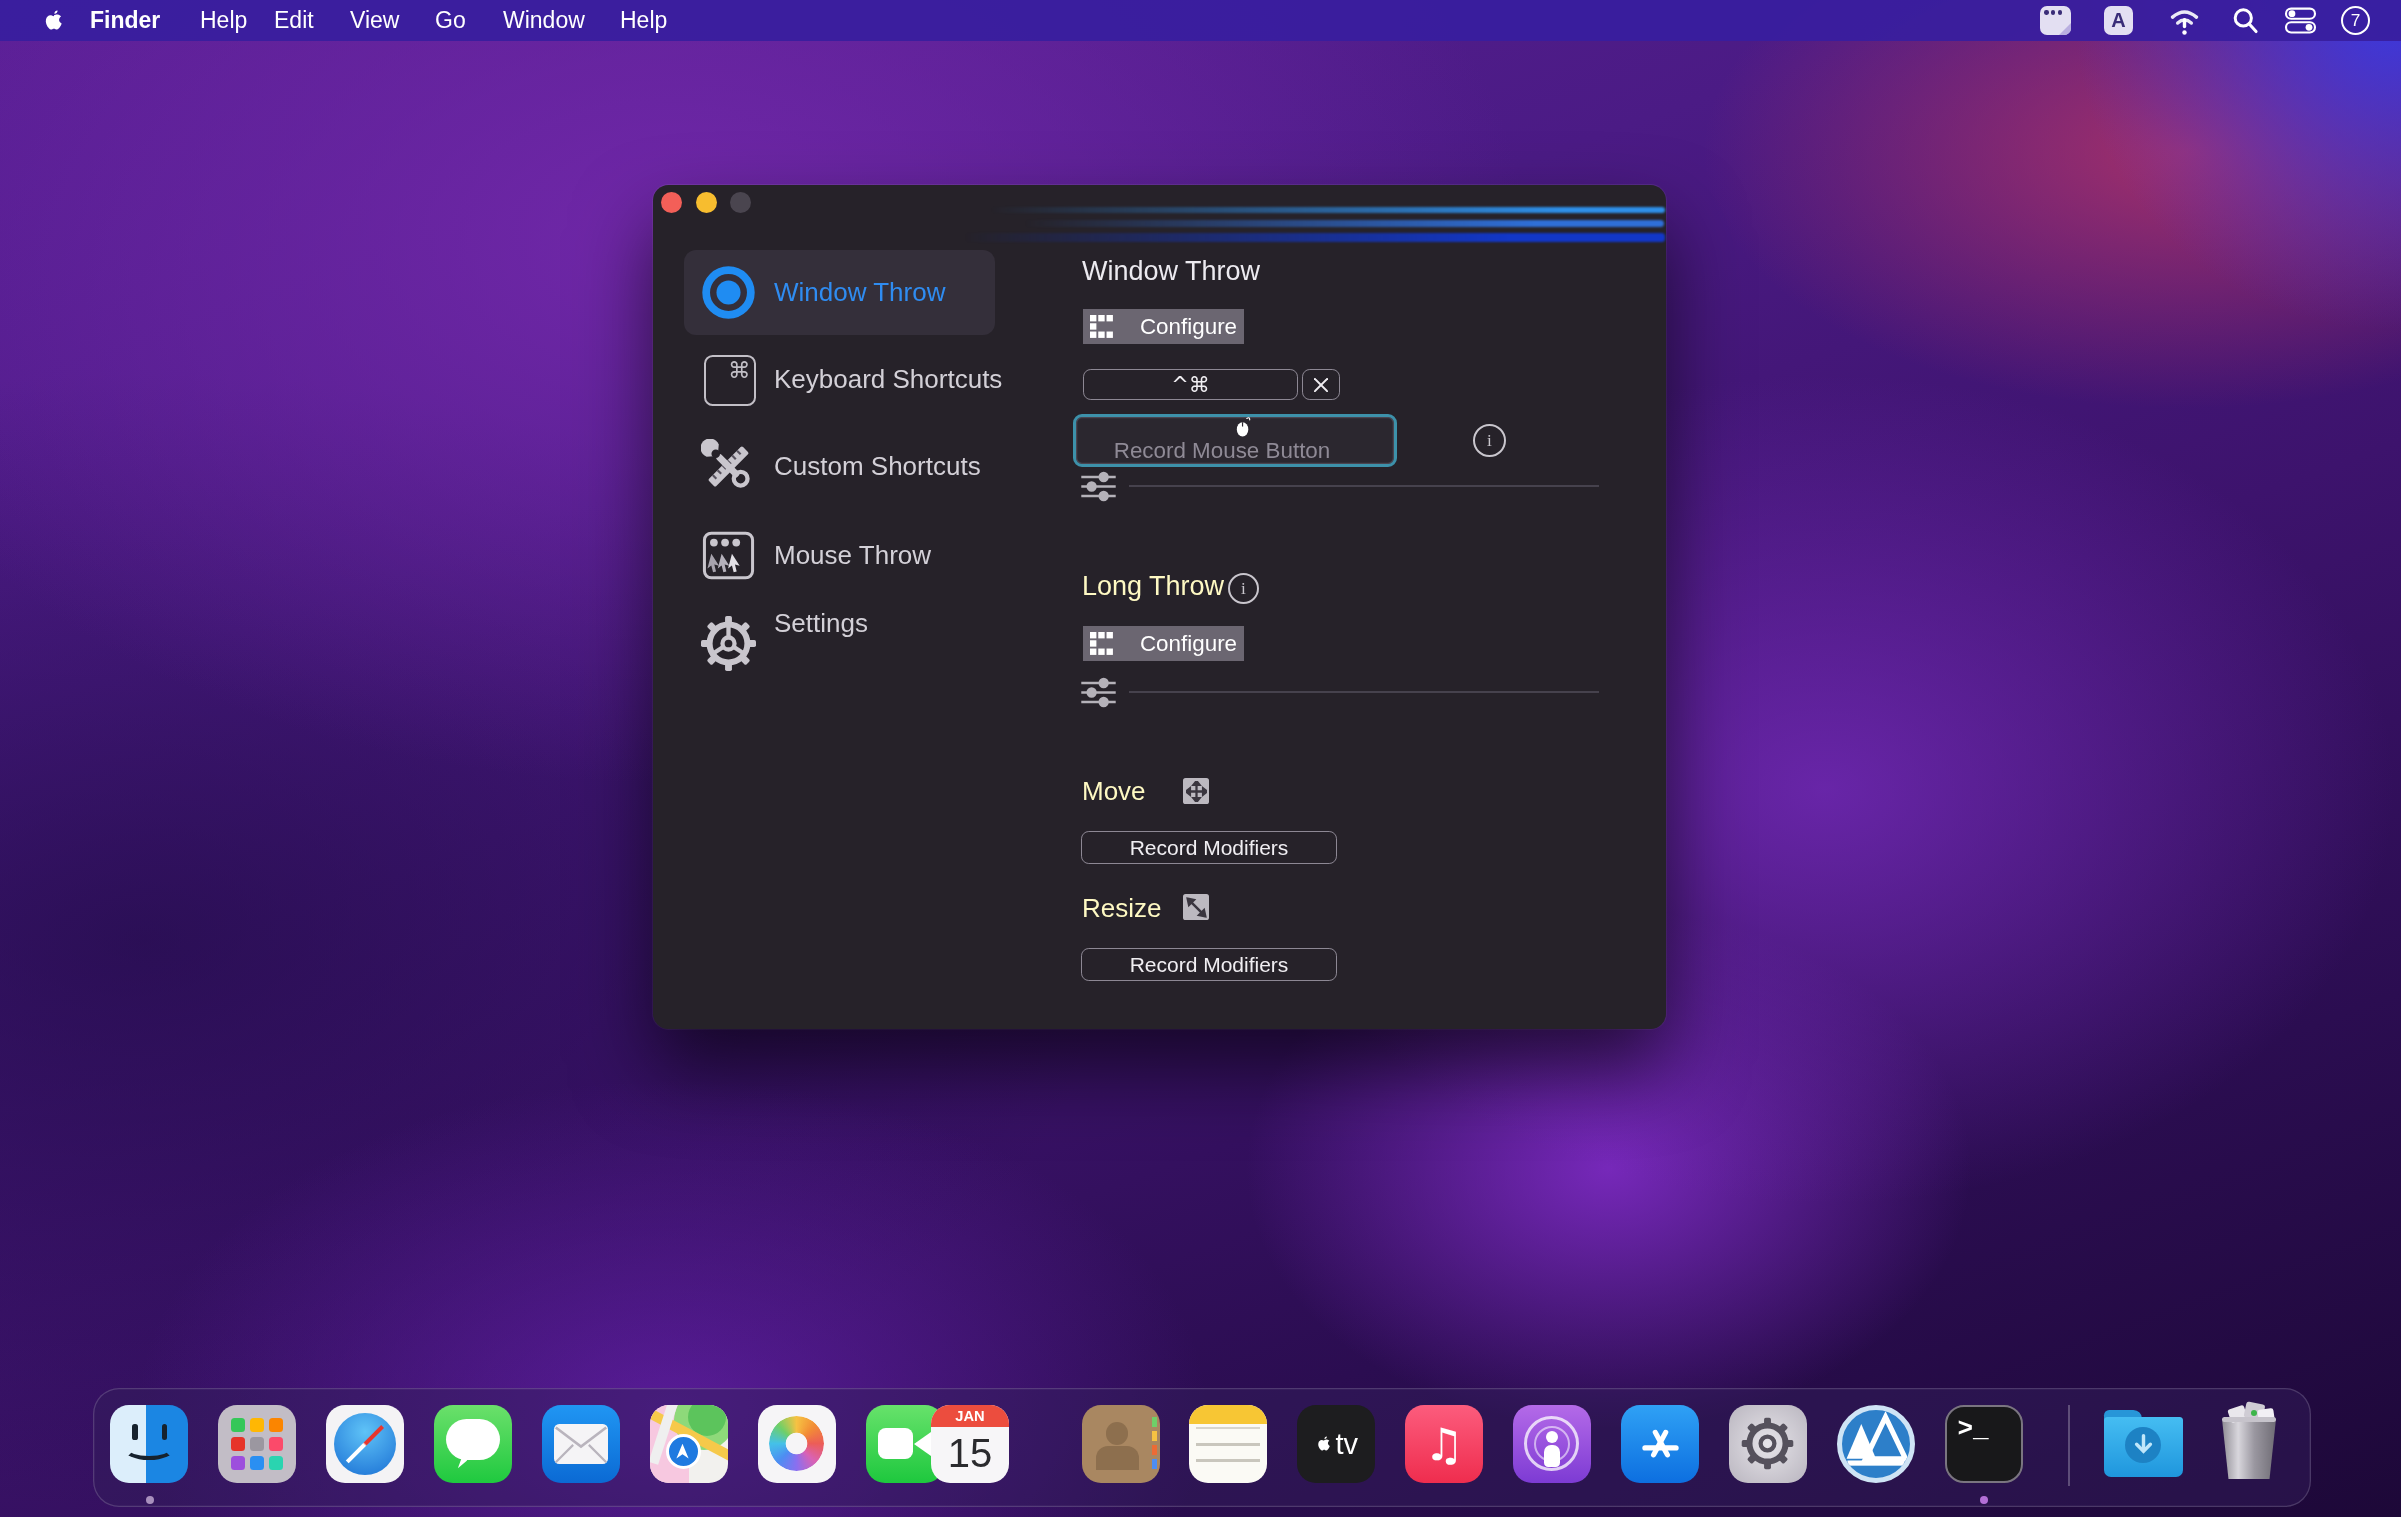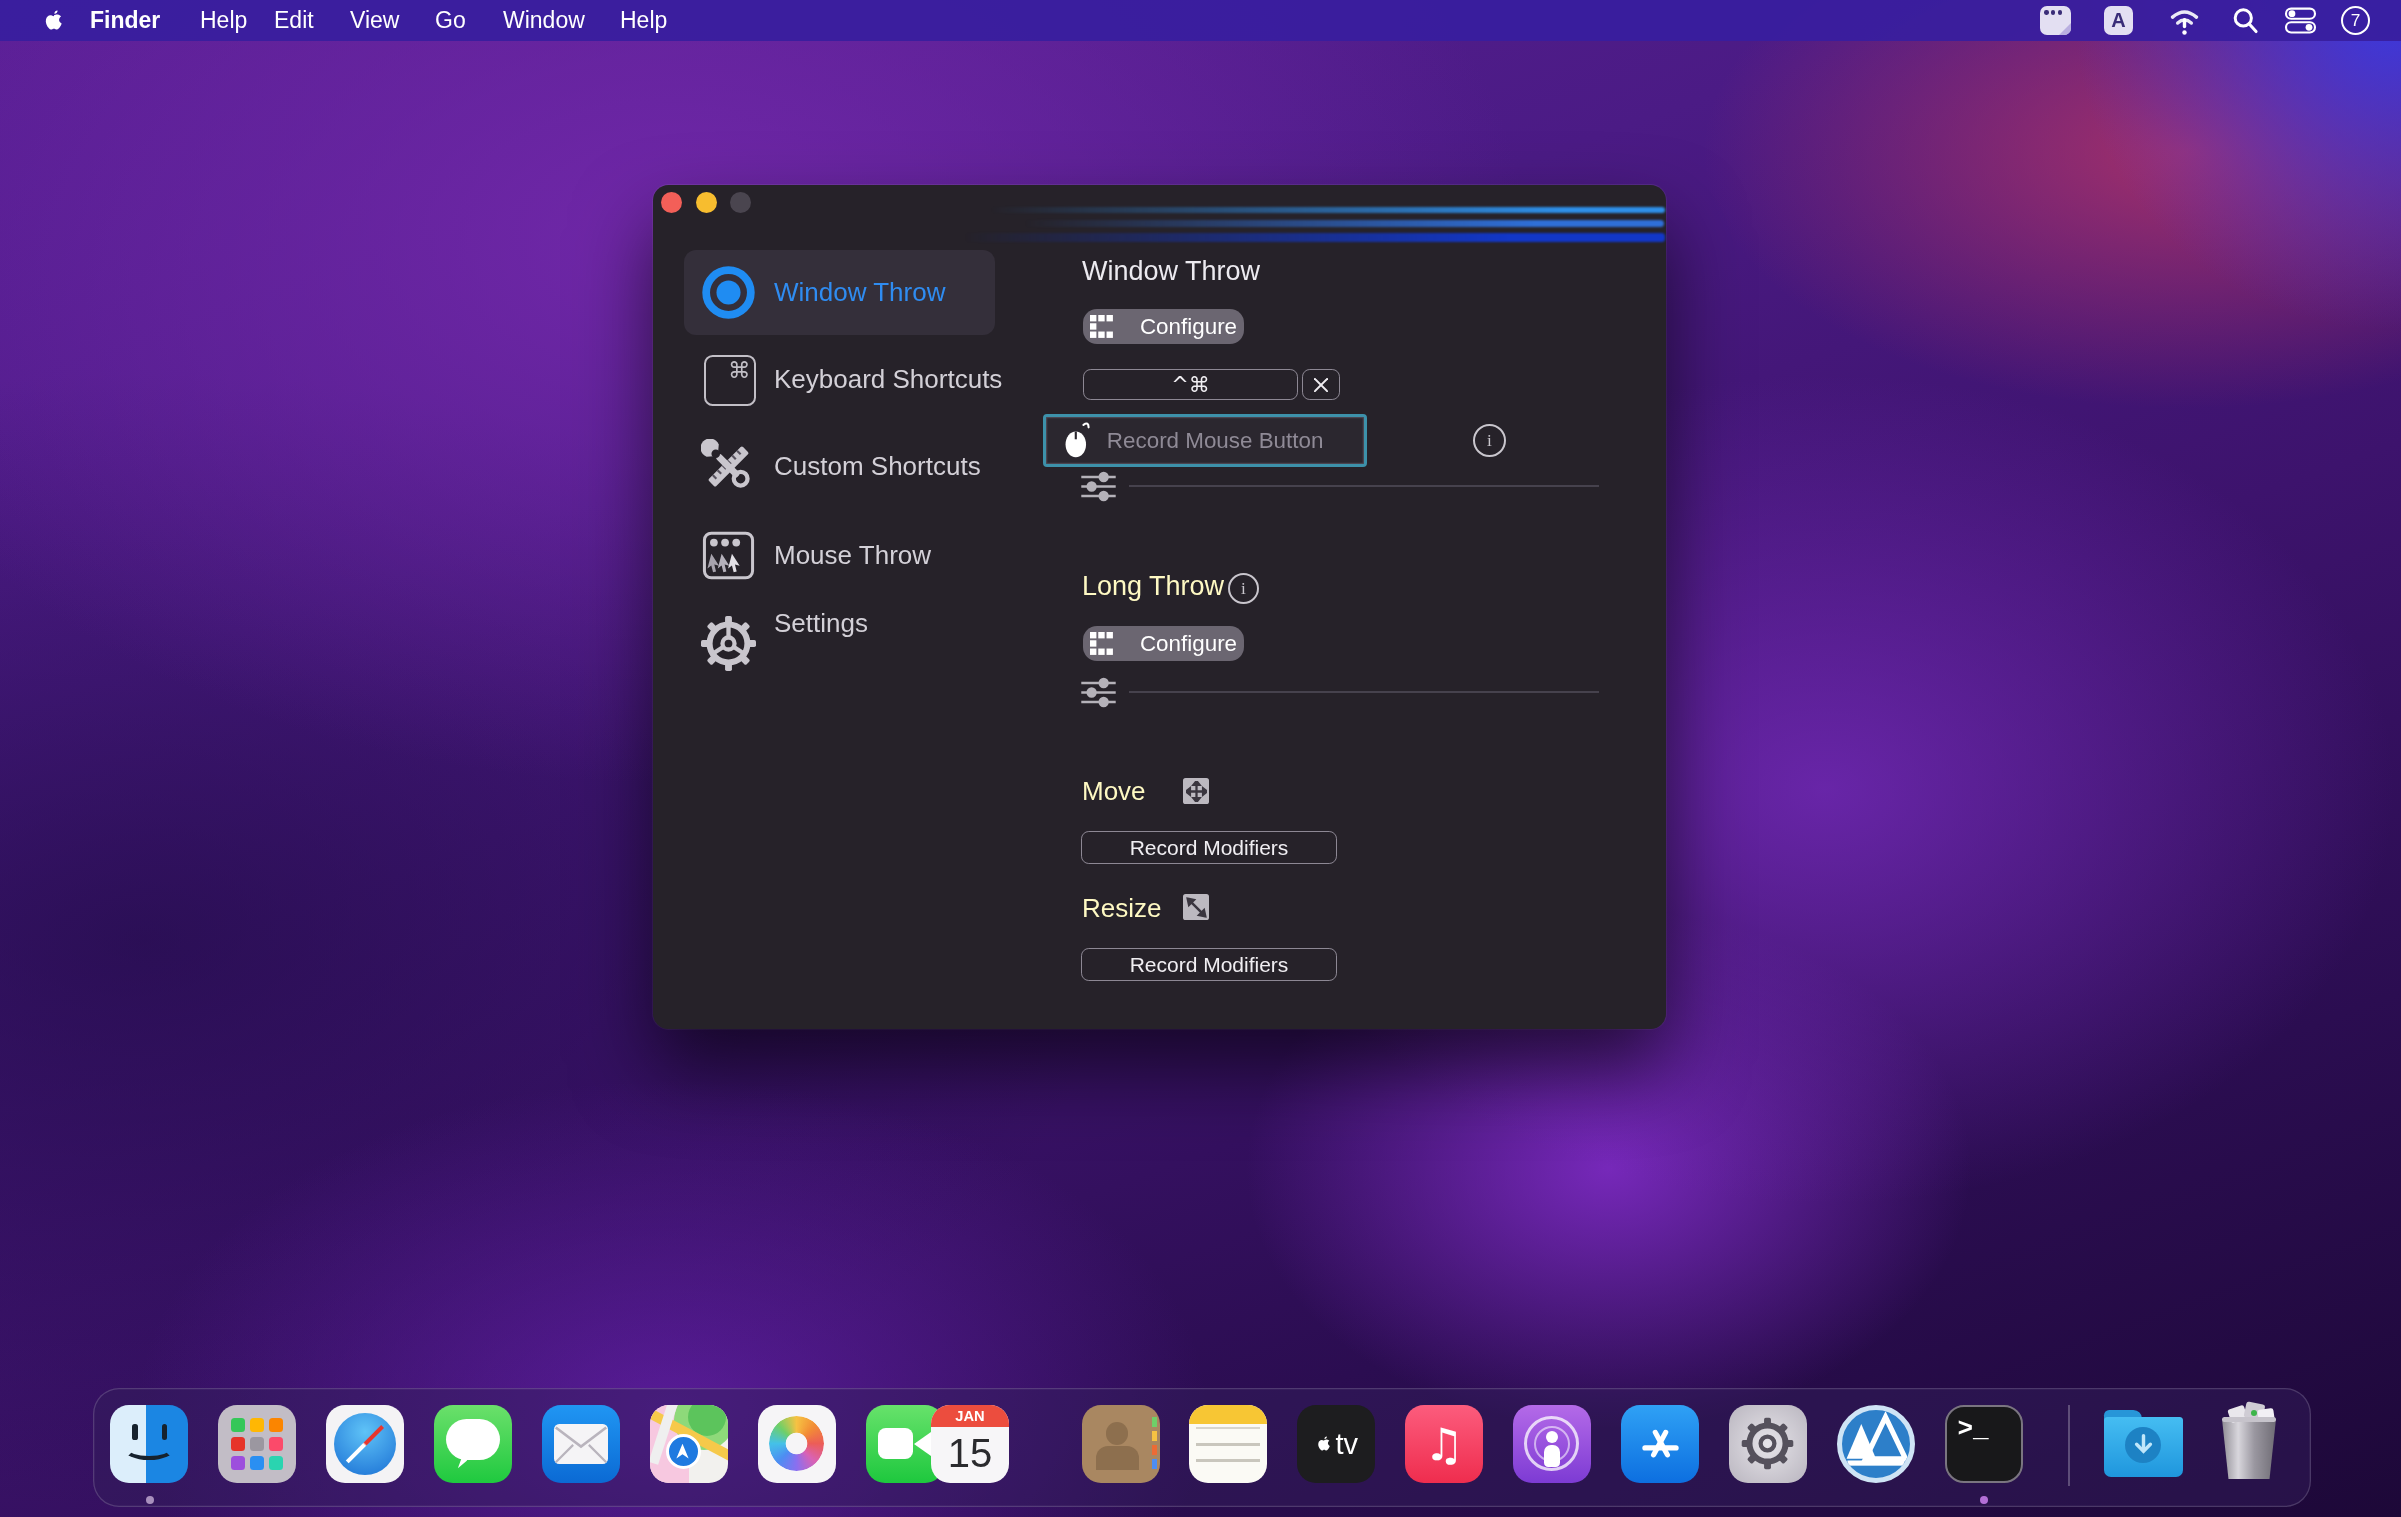--- a/index.html
+++ b/index.html
@@ -30,26 +30,26 @@
   .streak{position:absolute;border-radius:3.5px;}
   .tl{position:absolute;top:192px;width:21px;height:21px;border-radius:50%;}
 
   
   #sb-highlight{left:684px;top:250px;width:311px;height:85px;border-radius:12px;background:#342f3a;}
   .sb-label{position:absolute;left:774px;font-size:26px;color:#d3d0d7;line-height:55px;height:55px;}
   .sb-icon{position:absolute;left:701px;width:55px;height:55px;}
 
   
   .h1{position:absolute;left:1082px;color:#eceaf0;font-size:27px;font-weight:400;}
-  .cfg-btn{position:absolute;left:1083px;width:161px;height:35px;background:#6b6671;border-radius:14px;
+  .cfg-btn{position:absolute;left:1083px;width:161px;height:35px;background:#6b6671;border-radius:0;
            display:flex;align-items:center;justify-content:center;gap:27px;color:#fff;font-size:22.4px;}
   .outline-field{position:absolute;border:1.3px solid #8d8894;border-radius:7.8px;background:transparent;
                  display:flex;align-items:center;justify-content:center;color:#f0eef2;}
-  #record-mouse{left:1043px;top:414px;width:318px;height:47px;border:3.5px solid #3d91aa;border-radius:4px;
-                background:#2b272f;box-shadow:inset 0 0 0 1.3px #4a4550;display:flex;align-items:center;}
+  #record-mouse{left:1073px;top:414px;width:318px;height:47px;border:3.5px solid #3d91aa;border-radius:9px;
+                background:#2b272f;box-shadow:inset 0 0 0 1.3px #4a4550;display:flex;align-items:center;flex-direction:column;}
   .divider{position:absolute;height:1.7px;background:#46424d;}
   .info-circle{position:absolute;border:2.2px solid #c9c6cd;border-radius:50%;color:#c9c6cd;
                display:flex;align-items:center;justify-content:center;font-size:17.3px;font-style:normal;}
   .mini-sq{position:absolute;width:26px;height:26px;background:#bcb9c0;border-radius:2.6px;
            display:flex;align-items:center;justify-content:center;}
   .sec-label{position:absolute;left:1082px;color:#fef9c3;font-size:26px;}
 
   
   #dock{left:93px;top:1388px;width:2218px;height:119px;border-radius:26px;
         background:rgba(52,32,92,.45);box-shadow:0 0 0 1.3px rgba(255,255,255,.16) inset;}

